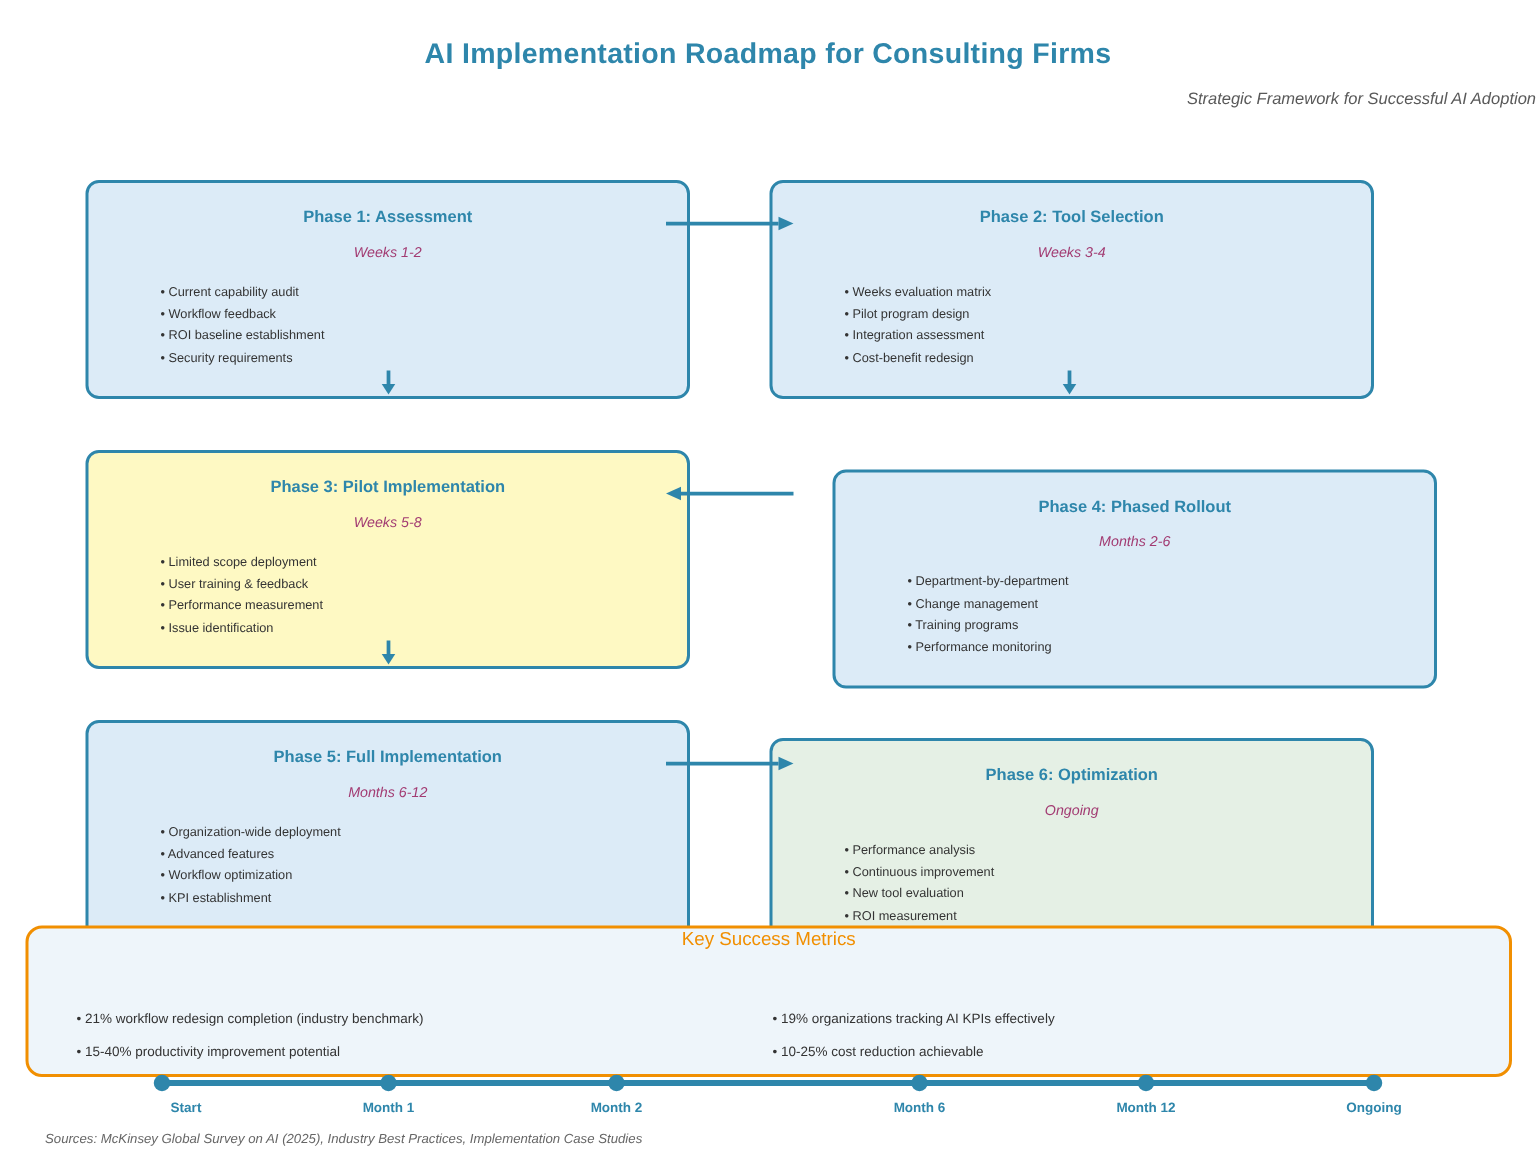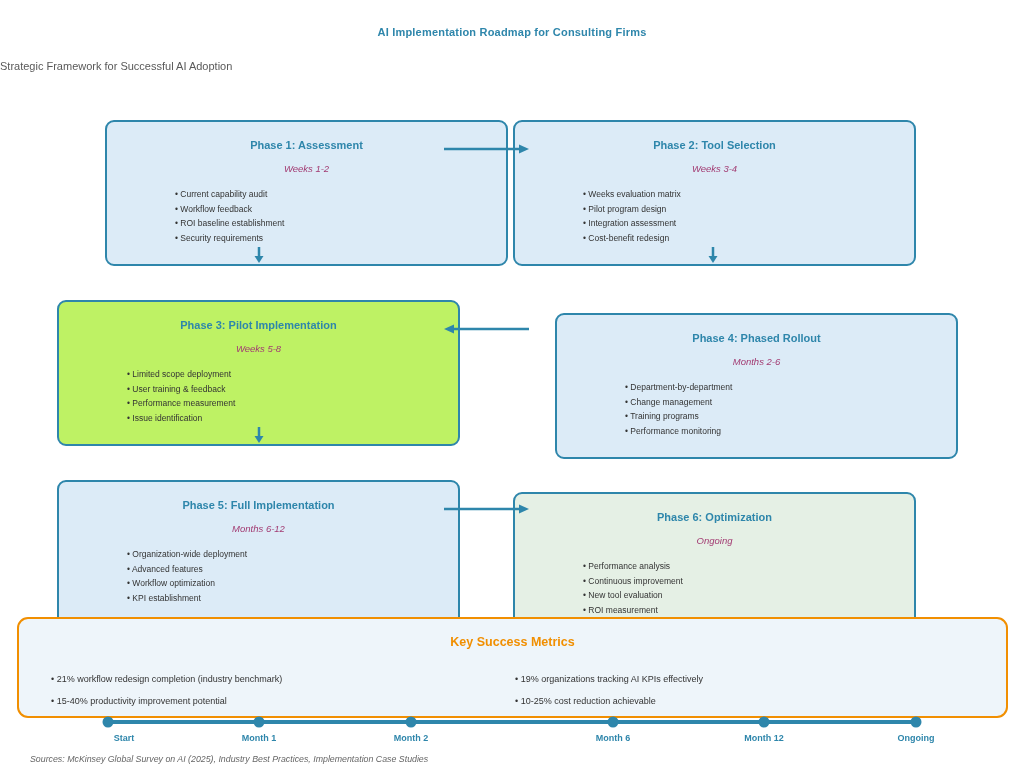--- a/index.html
+++ b/index.html
@@ -9,44 +9,45 @@
     position: relative;
     width: 1024px;
     height: 772px;
     background: #ffffff;
     overflow: hidden;
   }
   .page-title {
     position: absolute;
     top: 26px; left: 0; width: 100%;
     text-align: center;
-    font-size: 11px;
+    font-size: 19px;
     font-weight: bold;
     color: #2E86AB;
     letter-spacing: 0.2px;
   }
   .page-subtitle {
     position: absolute;
     top: 60px; left: 0; width: 100%;
-    text-align: left;
+    text-align: right;
     font-size: 11px;
+    font-style: italic;
     color: #595959;
   }
   .phase-box {
     position: absolute;
     width: 403px;
     height: 146px;
     border: 2px solid #2E86AB;
     border-radius: 9px;
     z-index: 1;
   }
   .fill-blue  { background: #DCEBF7; }
-  .fill-cream { background: #bef264; }
+  .fill-cream { background: #fef9c3; }
   .fill-green { background: #E5F0E5; }
-  .pos-r1c1 { left: 57px;  top: 120px; margin-left: 48px; }
+  .pos-r1c1 { left: 57px;  top: 120px; }
   .pos-r1c2 { left: 513px; top: 120px; }
   .pos-r2c1 { left: 57px;  top: 300px; }
   .pos-r2c2 { left: 513px; top: 313px; margin-left: 42px; }
   .pos-r3c1 { left: 57px;  top: 480px; }
   .pos-r3c2 { left: 513px; top: 492px; }
   .phase-title {
     margin-top: 17px;
     text-align: center;
     font-size: 11px;
     font-weight: bold;
@@ -54,43 +55,42 @@
   }
   .phase-duration {
     margin-top: 12px;
     text-align: center;
     font-size: 9.5px;
     font-style: italic;
     color: #A23B72;
   }
   .phase-items {
     margin-top: 13px;
-    padding-left: 68px;
+    padding-left: 48px;
     list-style: none;
   }
   .phase-items li {
     font-size: 8.5px;
     color: #333333;
     line-height: 14.5px;
   }
   .phase-items li::before { content: "• "; color: #333333; }
   .metrics-box {
     position: absolute;
     left: 17px; top: 617px;
     width: 991px; height: 101px;
     background: #EEF5FA;
     border: 2.5px solid #F18F01;
     border-radius: 11px;
     z-index: 10;
   }
   .metrics-title {
-    margin-top: 16px;
     text-align: center;
     font-size: 12.5px;
-    font-weight: bold;
+    font-weight: normal;
     color: #F18F01;
   }
   .metrics-col {
     position: absolute;
     top: 50px;
     list-style: none;
   }
   .metrics-col.left  { left: 32px; }
   .metrics-col.right { left: 496px; }
   .metrics-col li {

